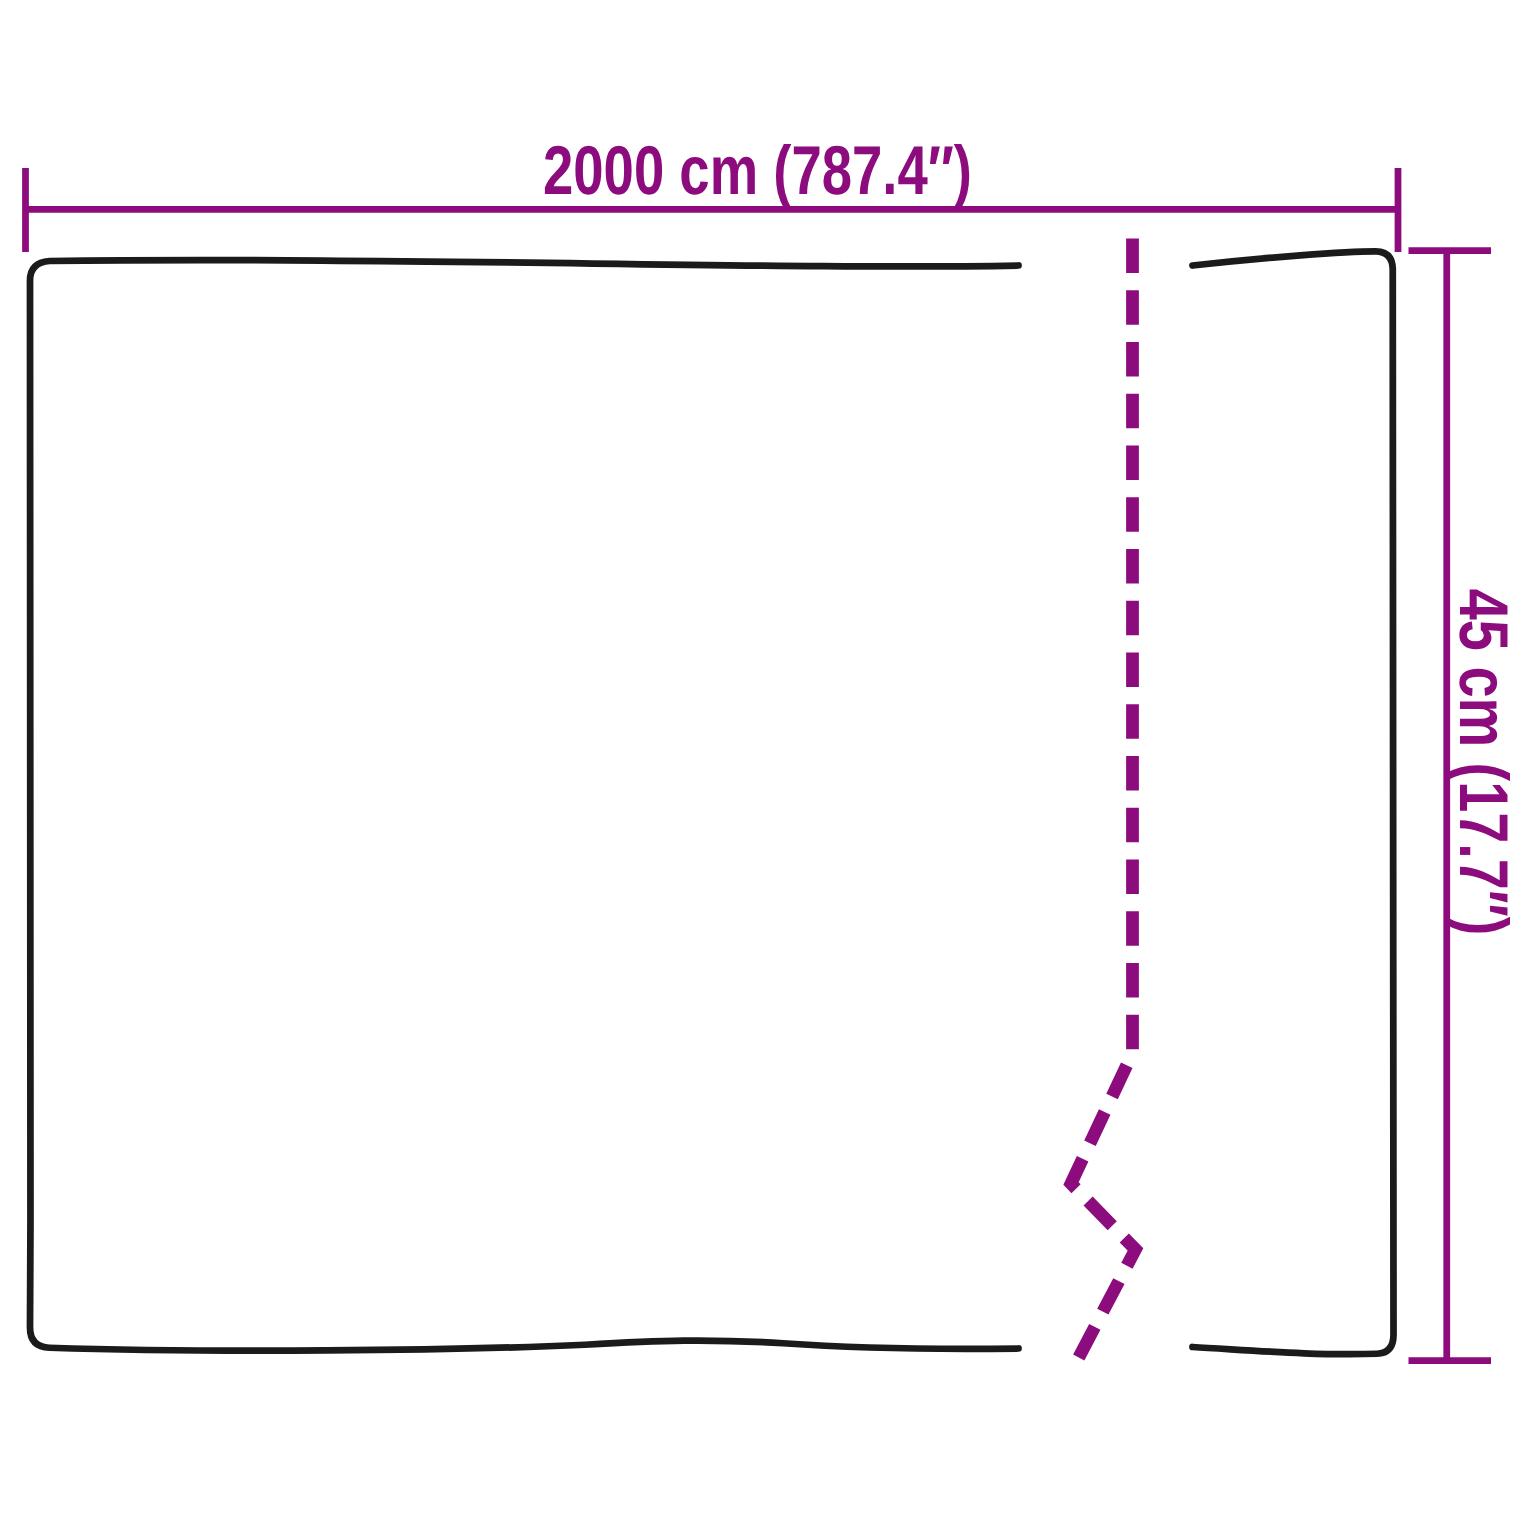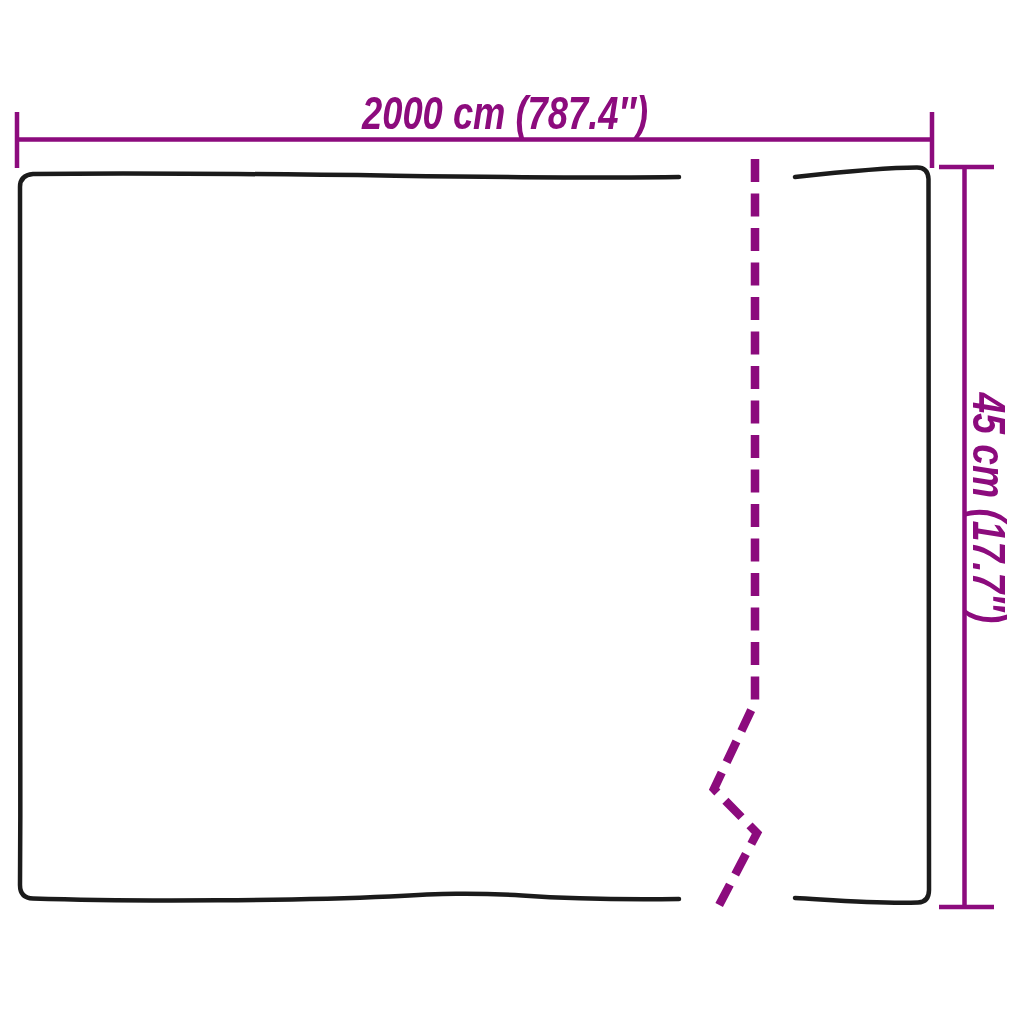--- a/index.html
+++ b/index.html
@@ -6,21 +6,20 @@
     margin: 0;
     padding: 0;
     background: #ffffff;
   }
   .stage {
     position: relative;
     width: 1024px;
     height: 1024px;
     background: #ffffff;
     overflow: hidden;
-    font-style: italic;
   }
   svg { display: block; }
   .outline-path {
     fill: none;
     stroke-width: 4.5;
     stroke-linecap: round;
     stroke-linejoin: round;
   }
   .dim-path {
     fill: none;

